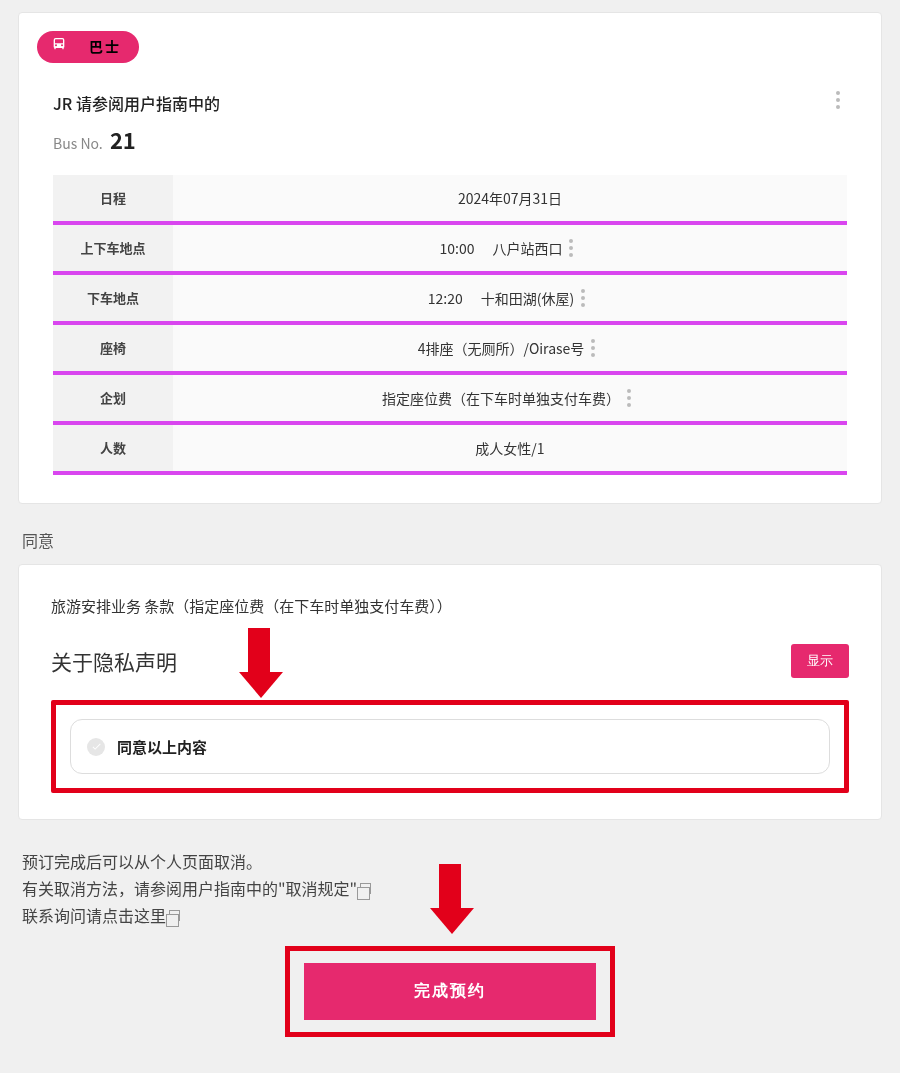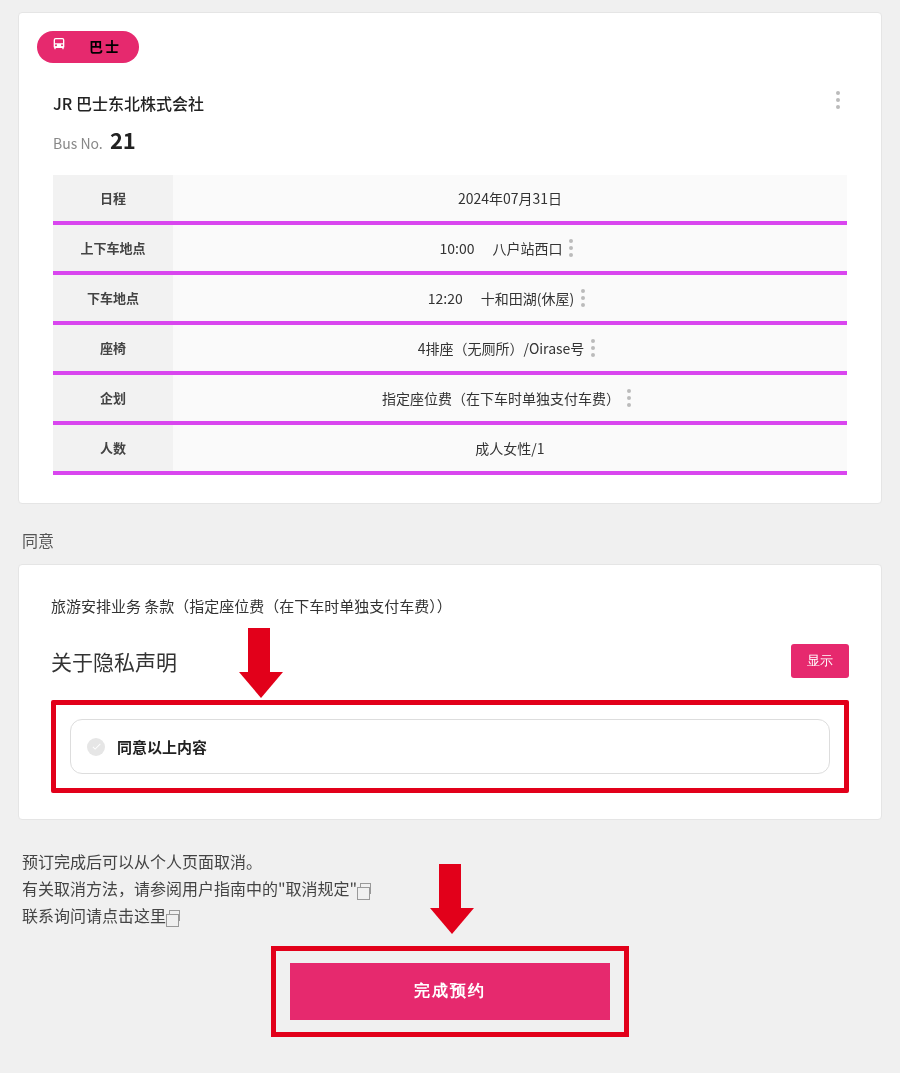--- a/index.html
+++ b/index.html
@@ -148,21 +148,21 @@
     margin: 8px 0 20px 0;
   }
   .complete-highlight {
     border: 5px solid #e2001a;
     padding: 12px 14px;
   }
   .complete-btn {
     background: #e6296e;
     color: #fff;
     border: none;
-    width: 320px;
+    width: 292px;
     padding: 18px 0;
     font-size: 16px;
     font-weight: 600;
     letter-spacing: 2px;
     cursor: pointer;
   }
   
   .arrow {
     position: absolute;
     width: 40px;
@@ -190,21 +190,21 @@
   <div class="badge">
     <span>
       <svg viewBox="0 0 24 24">
           <path d="M4 16V6a3 3 0 0 1 3-3h10a3 3 0 0 1 3 3v10a2 2 0 0 1-1 1.73V19a1 1 0 0 1-2 0v-1H7v1a1 1 0 0 1-2 0v-1.27A2 2 0 0 1 4 16Zm3-11a1 1 0 0 0-1 1v5h12V6a1 1 0 0 0-1-1H7Zm.5 10.5A1.5 1.5 0 1 0 6 14a1.5 1.5 0 0 0 1.5 1.5Zm9 0A1.5 1.5 0 1 0 15 14a1.5 1.5 0 0 0 1.5 1.5Z"></path>
         </svg>
     </span>
     <span>巴士</span>
   </div>
 
   <div class="operator-row">
-    <div class="operator-name">JR 巴士东北株式会社</div>
+    <div class="operator-name">JR 请参阅用户指南中的</div>
     <div class="vdots">
         <span></span>
         <span></span>
         <span></span>
       </div>
   </div>
   <div class="bus-no-row">
     <span>Bus No.</span>
     <span class="num">21</span>
   </div>

